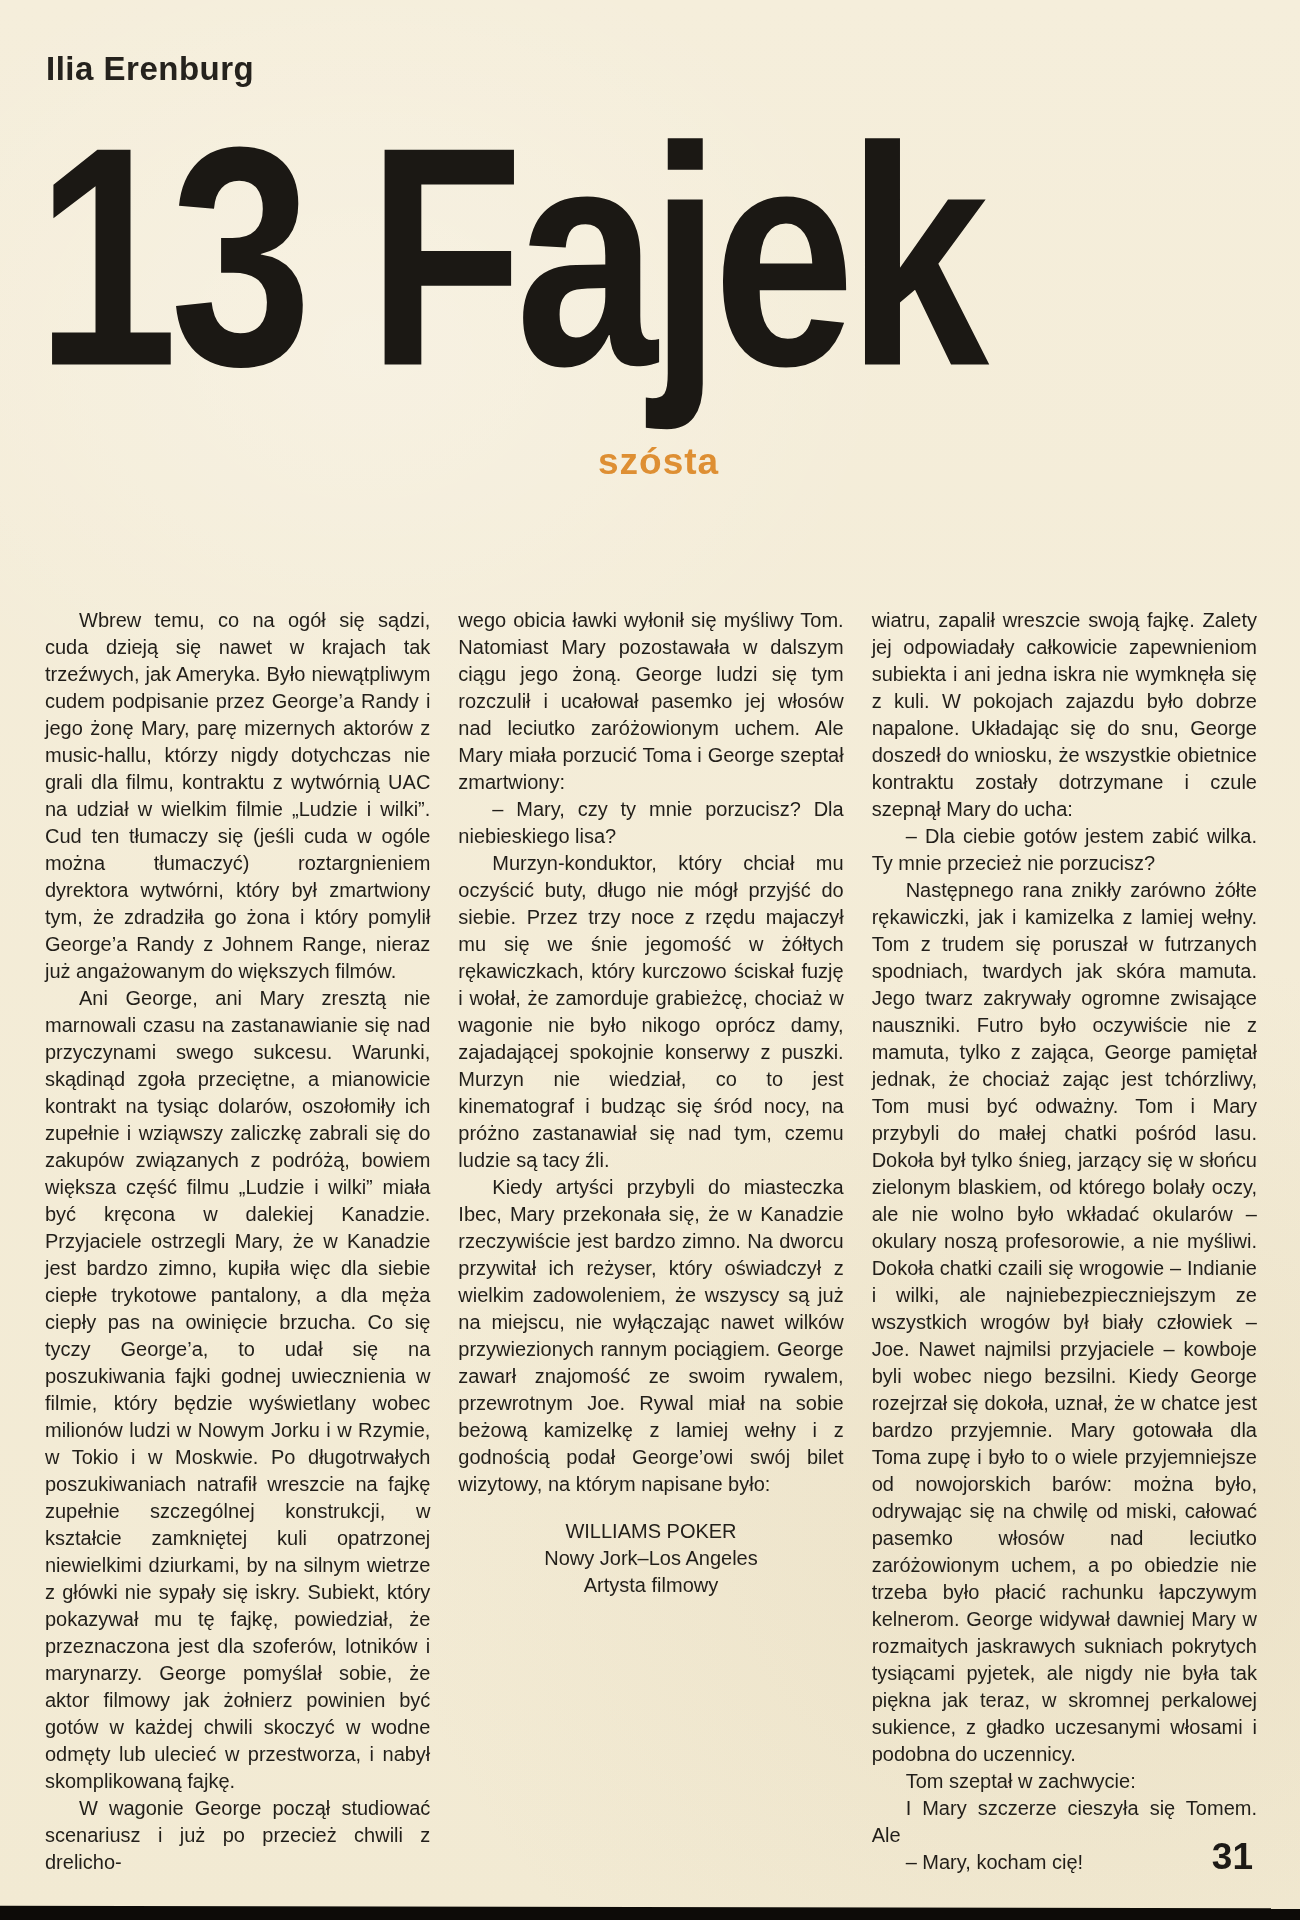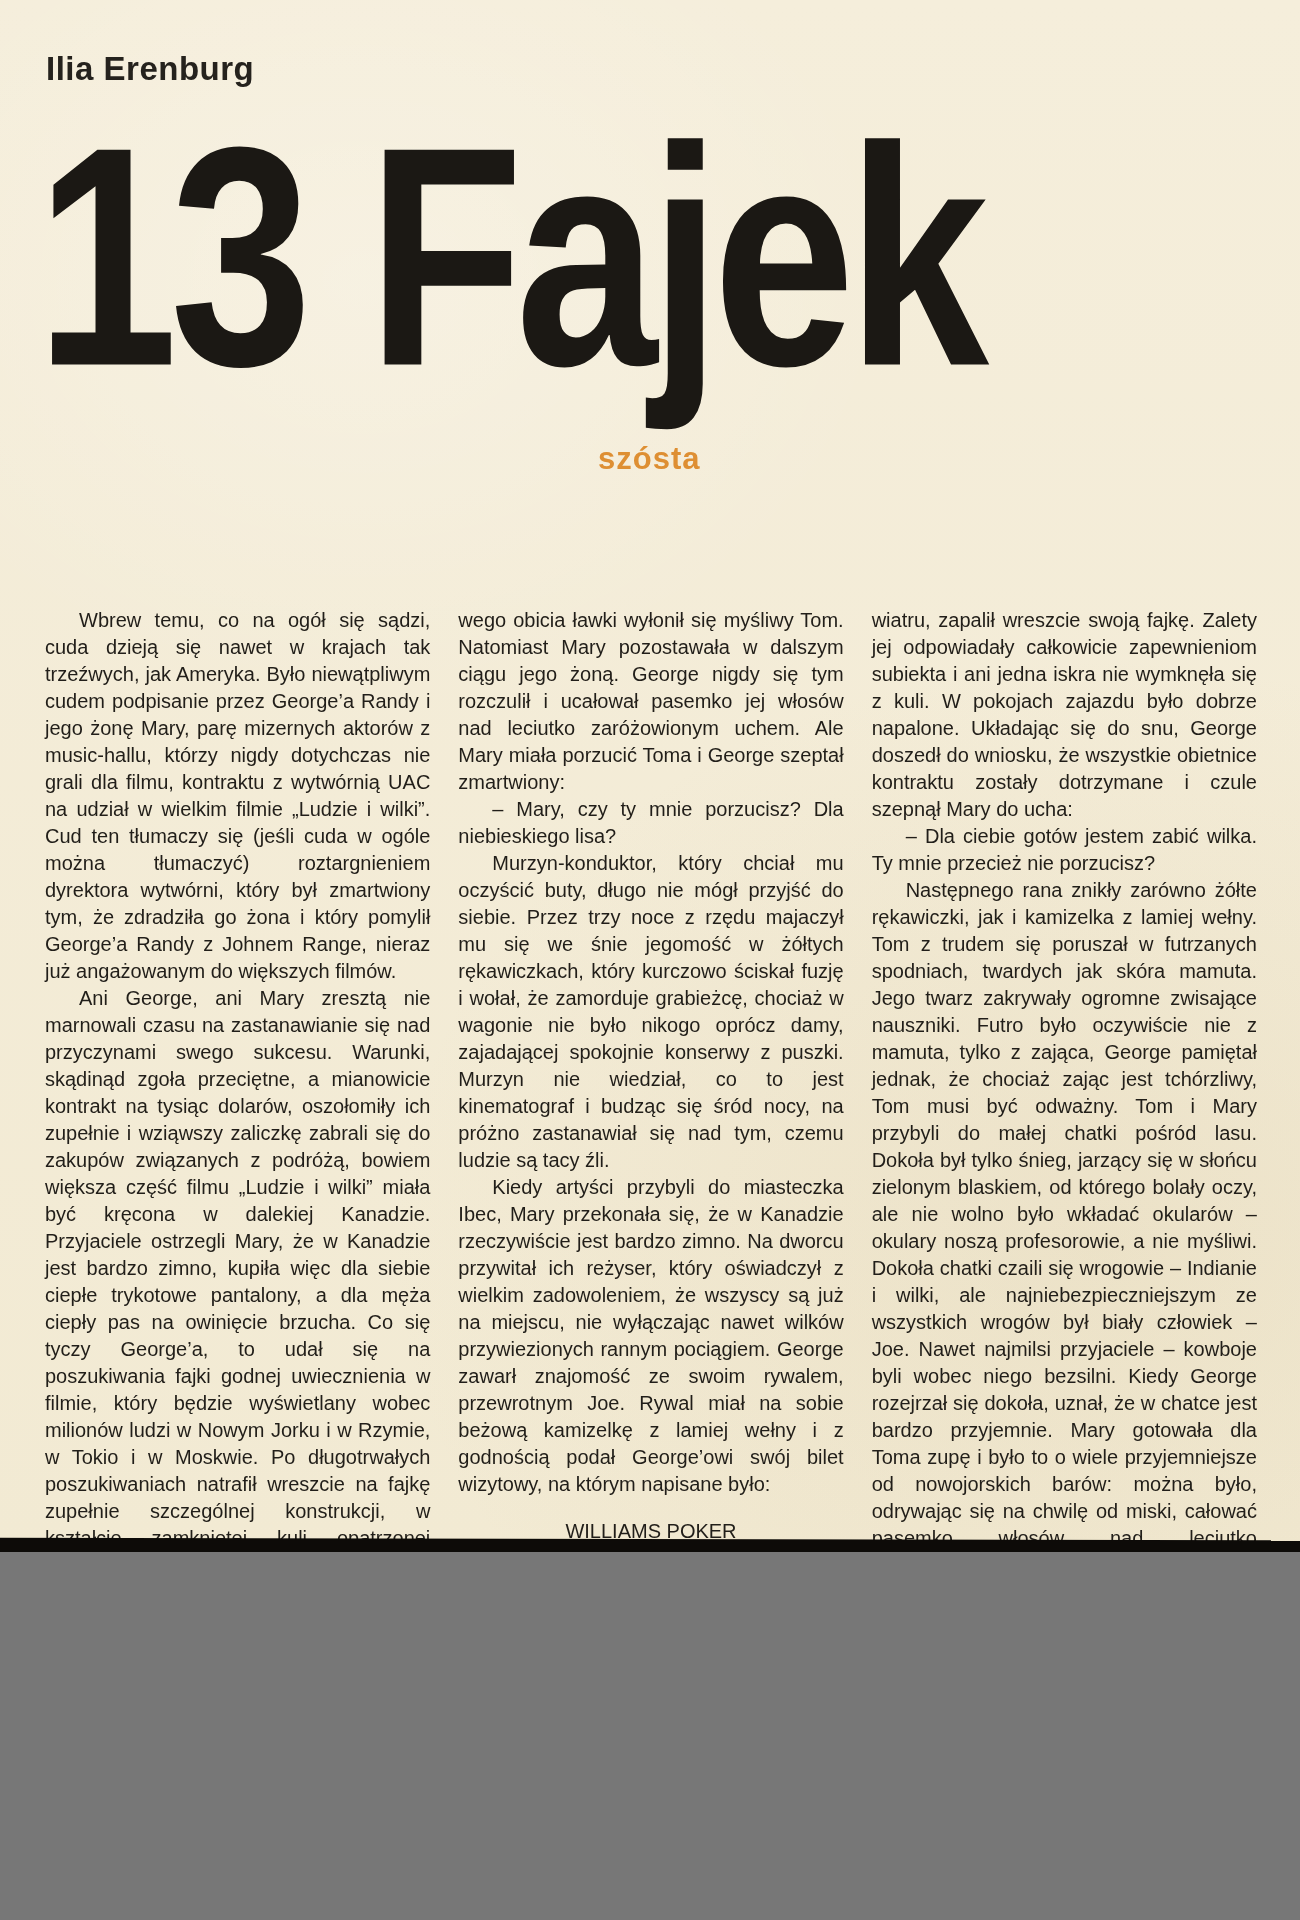--- a/index.html
+++ b/index.html
@@ -1,21 +1,21 @@
 <!DOCTYPE html>
 <html lang="pl"><head>
 <meta charset="utf-8">
 <style>
   html, body { margin: 0; padding: 0; }
   body { background: #777; }
 
   .page {
     position: relative;
     width: 1300px;
-    height: 1552px;
+    height: 1920px;
     margin: 0 auto;
     overflow: hidden;
     background:
       radial-gradient(900px 700px at 28% 18%, rgba(255,255,255,0.22), rgba(255,255,255,0) 60%),
       radial-gradient(1100px 900px at 85% 80%, rgba(205,185,140,0.18), rgba(205,185,140,0) 65%),
       linear-gradient(#f5eedb, #f2ead3);
     font-family: "Liberation Sans", sans-serif;
     color: #221f1a;
   }
 
@@ -41,21 +41,21 @@
     white-space: nowrap;
     color: #1b1814;
     transform: scale(0.85, 1.04);
     transform-origin: left top;
   }
 
   .subtitle {
     position: absolute;
     left: 598px;
     top: 441px;
-    font-size: 31px;
+    font-size: 37px;
     font-weight: bold;
     letter-spacing: 1px;
     color: #de8f33;
     text-align: center;
   }
 
   .columns {
     position: absolute;
     left: 45px;
     top: 607px;
@@ -107,21 +107,21 @@
   <div class="author">Ilia Erenburg</div>
   <h1 class="title">13 Fajek</h1>
   <div class="subtitle">szósta</div>
   <div class="columns">
       <div class="col">
         <p class="indent">Wbrew temu, co na ogół się sądzi, cuda dzieją się nawet w krajach tak trzeźwych, jak Ameryka. Było niewątpliwym cudem podpisanie przez George’a Randy i jego żonę Mary, parę mizernych aktorów z music-hallu, którzy nigdy dotychczas nie grali dla filmu, kontraktu z wytwórnią UAC na udział w wielkim filmie „Ludzie i wilki”. Cud ten tłumaczy się (jeśli cuda w ogóle można tłumaczyć) roztargnieniem dyrektora wytwórni, który był zmartwiony tym, że zdradziła go żona i który pomylił George’a Randy z Johnem Range, nieraz już angażowanym do większych filmów.</p>
         <p class="indent">Ani George, ani Mary zresztą nie marnowali czasu na zastanawianie się nad przyczynami swego sukcesu. Warunki, skądinąd zgoła przeciętne, a mianowicie kontrakt na tysiąc dolarów, oszołomiły ich zupełnie i wziąwszy zaliczkę zabrali się do zakupów związanych z podróżą, bowiem większa część filmu „Ludzie i wilki” miała być kręcona w dalekiej Kanadzie. Przyjaciele ostrzegli Mary, że w Kanadzie jest bardzo zimno, kupiła więc dla siebie ciepłe trykotowe pantalony, a dla męża ciepły pas na owinięcie brzucha. Co się tyczy George’a, to udał się na poszukiwania fajki godnej uwiecznienia w filmie, który będzie wyświetlany wobec milionów ludzi w Nowym Jorku i w Rzymie, w Tokio i w Moskwie. Po długotrwałych poszukiwaniach natrafił wreszcie na fajkę zupełnie szczególnej konstrukcji, w kształcie zamkniętej kuli opatrzonej niewielkimi dziurkami, by na silnym wietrze z główki nie sypały się iskry. Subiekt, który pokazywał mu tę fajkę, powiedział, że przeznaczona jest dla szoferów, lotników i marynarzy. George pomyślał sobie, że aktor filmowy jak żołnierz powinien być gotów w każdej chwili skoczyć w wodne odmęty lub ulecieć w przestworza, i nabył skomplikowaną fajkę.</p>
         <p class="indent">W wagonie George począł studiować scenariusz i już po przecież chwili z drelicho-</p>
       </div>
       <div class="col">
-        <p>wego obicia ławki wyłonił się myśliwy Tom. Natomiast Mary pozostawała w dalszym ciągu jego żoną. George nigdy się tym rozczulił i ucałował pasemko jej włosów nad leciutko zaróżowionym uchem. Ale Mary miała porzucić Toma i George szeptał zmartwiony:</p>
+        <p>wego obicia ławki wyłonił się myśliwy Tom. Natomiast Mary pozostawała w dalszym ciągu jego żoną. George ludzi się tym rozczulił i ucałował pasemko jej włosów nad leciutko zaróżowionym uchem. Ale Mary miała porzucić Toma i George szeptał zmartwiony:</p>
         <p class="indent">– Mary, czy ty mnie porzucisz? Dla niebieskiego lisa?</p>
         <p class="indent">Murzyn-konduktor, który chciał mu oczyścić buty, długo nie mógł przyjść do siebie. Przez trzy noce z rzędu majaczył mu się we śnie jegomość w żółtych rękawiczkach, który kurczowo ściskał fuzję i wołał, że zamorduje grabieżcę, chociaż w wagonie nie było nikogo oprócz damy, zajadającej spokojnie konserwy z puszki. Murzyn nie wiedział, co to jest kinematograf i budząc się śród nocy, na próżno zastanawiał się nad tym, czemu ludzie są tacy źli.</p>
         <p class="indent">Kiedy artyści przybyli do miasteczka Ibec, Mary przekonała się, że w Kanadzie rzeczywiście jest bardzo zimno. Na dworcu przywitał ich reżyser, który oświadczył z wielkim zadowoleniem, że wszyscy są już na miejscu, nie wyłączając nawet wilków przywiezionych rannym pociągiem. George zawarł znajomość ze swoim rywalem, przewrotnym Joe. Rywal miał na sobie beżową kamizelkę z lamiej wełny i z godnością podał George’owi swój bilet wizytowy, na którym napisane było:</p>
         <div class="card">
           <div class="card-line">WILLIAMS POKER</div>
           <div class="card-line">Nowy Jork–Los Angeles</div>
           <div class="card-line">Artysta filmowy</div>
         </div>
       </div>
       <div class="col">

